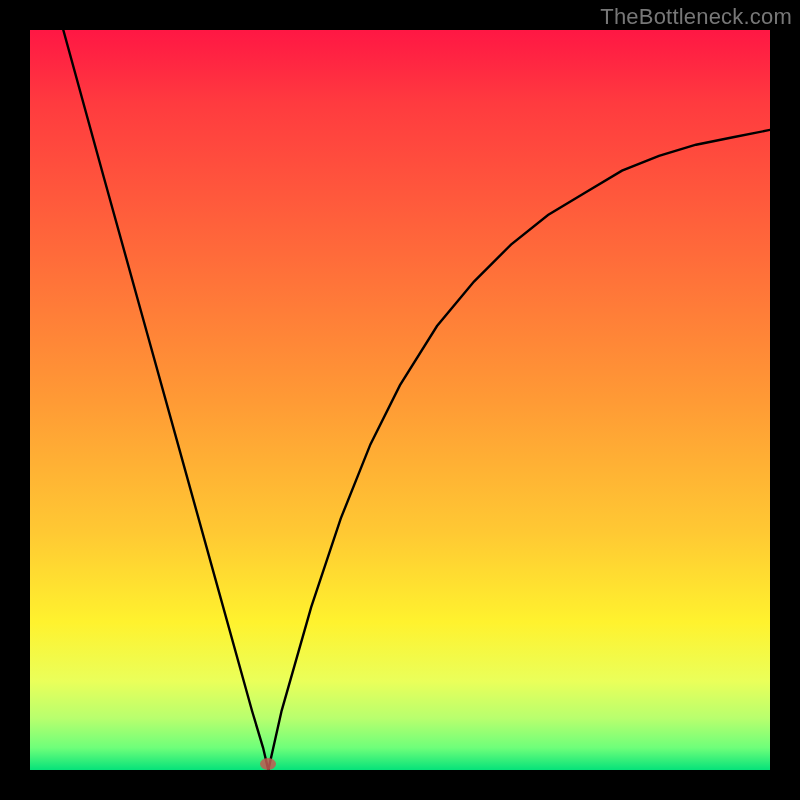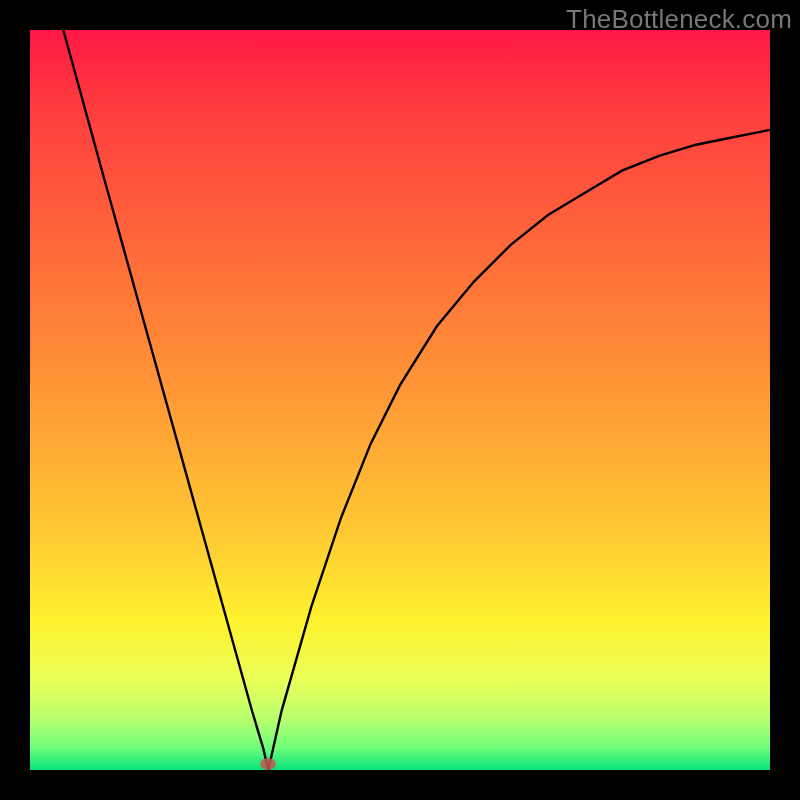--- a/index.html
+++ b/index.html
@@ -55,21 +55,21 @@
     height: 12px;
     border-radius: 50% / 50%;
     background: #c25a52;
     opacity: 0.85;
   }
   .watermark {
     position: absolute;
     top: 4px;
     right: 8px;
     color: #777;
-    font-size: 26px;
+    font-size: 22px;
     font-weight: 500;
     letter-spacing: 0.2px;
     user-select: none;
   }
 </style>
 </head>
 <body>
 
 <div class="frame">
   <div class="watermark">TheBottleneck.com</div>

